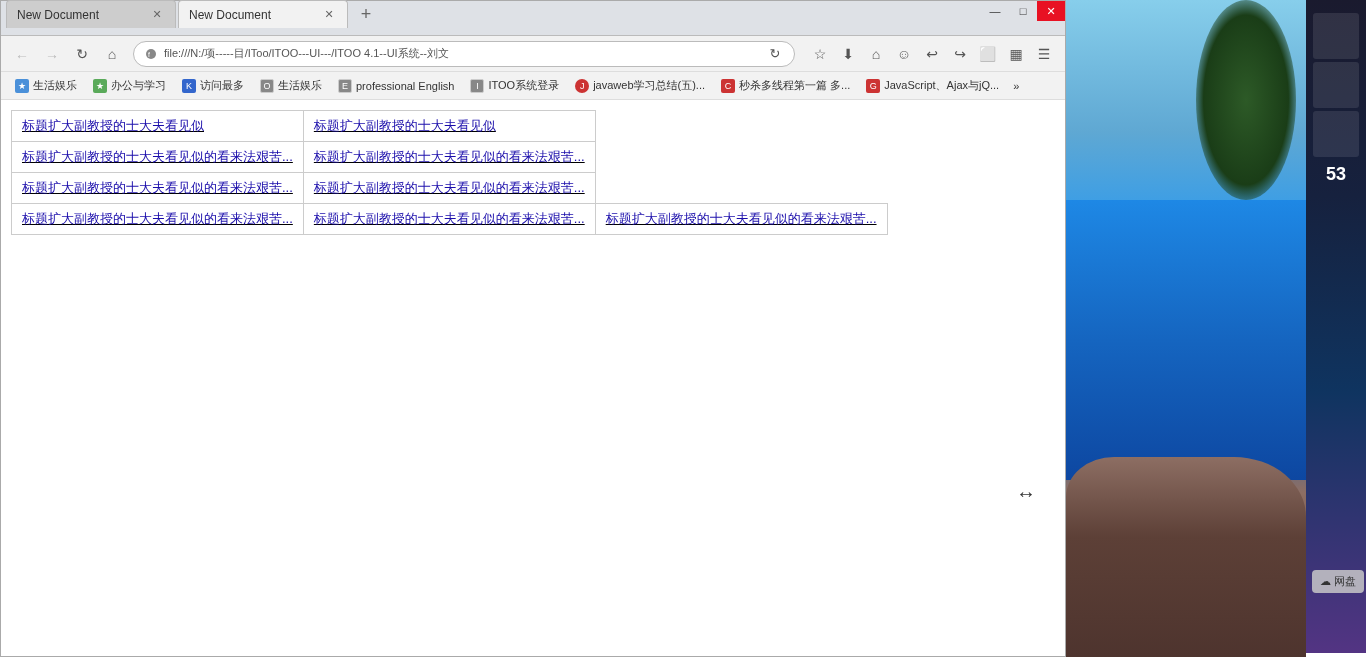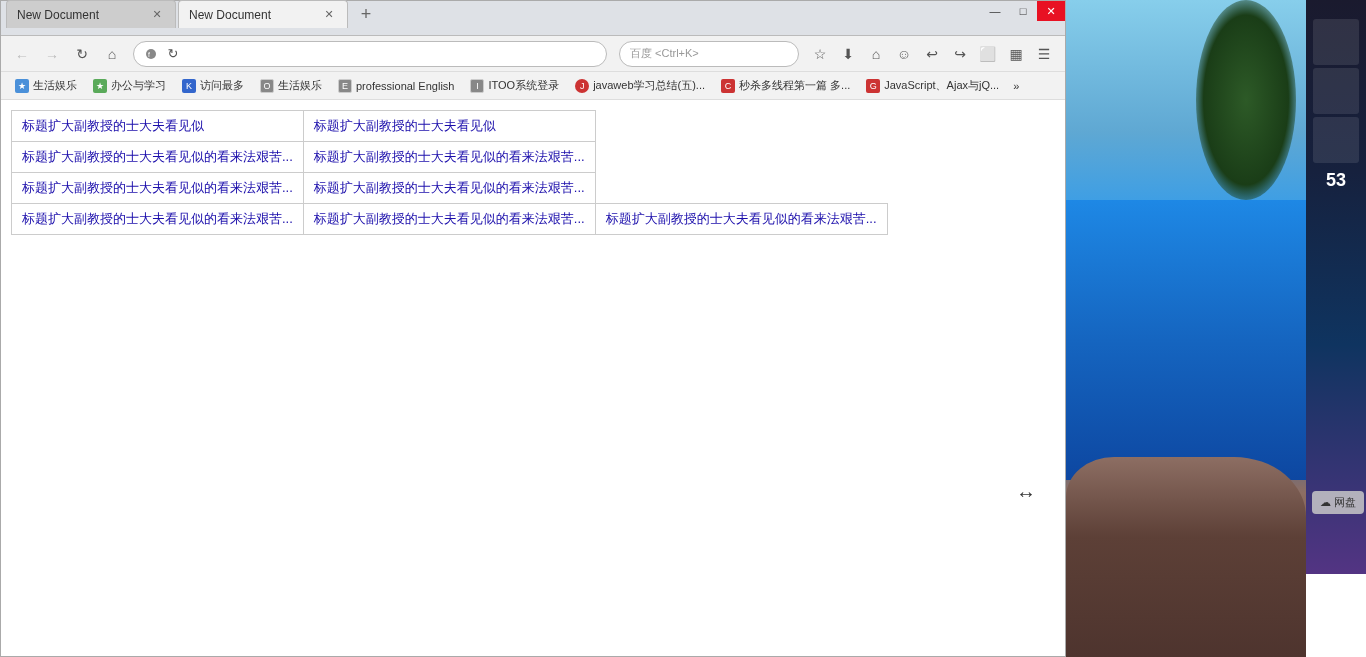--- a/index.html
+++ b/index.html
@@ -270,20 +270,21 @@
       background: white;
       overflow: hidden;
       padding: 10px;
       position: relative;
     }
 
     
     .data-table {
       border-collapse: collapse;
       width: auto;
+      text-decoration: underline;
     }
 
     .data-table td {
       border: 1px solid #ccc;
       padding: 6px 10px;
       font-size: 13px;
       color: #1a0dab;
       white-space: nowrap;
       overflow: hidden;
       text-overflow: ellipsis;
@@ -310,26 +311,26 @@
       width: 300px;
       height: 657px;
       overflow: hidden;
     }
 
     .right-sidebar {
       position: absolute;
       right: 0;
       top: 0;
       width: 60px;
-      height: 574px;
+      height: 653px;
       background: linear-gradient(180deg, #1a1a2e 0%, #16213e 30%, #0f3460 60%, #533483 100%);
       display: flex;
       flex-direction: column;
       align-items: center;
-      padding-top: 19px;
+      padding-top: 13px;
     }
 
     .sidebar-tile {
       width: 46px;
       height: 46px;
       background: rgba(255,255,255,0.1);
       border-radius: 3px;
       margin-bottom: 3px;
     }
 
@@ -437,26 +438,24 @@
     <div class="nav-btn">↻</div>
     <div class="nav-btn">⌂</div>
 
     <div class="address-bar">
       <div class="address-favicon">
         <svg width="12" height="12" viewBox="0 0 12 12">
             <circle cx="6" cy="6" r="5" fill="#888"></circle>
             <text x="3" y="9" font-size="7" fill="white">f</text>
           </svg>
       </div>
+      <span class="address-text">file:///N:/项-----目/IToo/ITOO---UI---/ITOO 4.1--UI系统--刘文</span>
       <div class="address-refresh">↻</div>
     </div>
 
-    <div class="search-bar">
-      <span>百度 &lt;Ctrl+K&gt;</span>
-    </div>
 
     <div class="nav-icon-group">
       <div class="nav-btn">☆</div>
       <div class="nav-btn">⬇</div>
       <div class="nav-btn">⌂</div>
       <div class="nav-btn">☺</div>
       <div class="nav-btn">↩</div>
       <div class="nav-btn">↪</div>
       <div class="nav-btn">⬜</div>
       <div class="nav-btn">▦</div>

